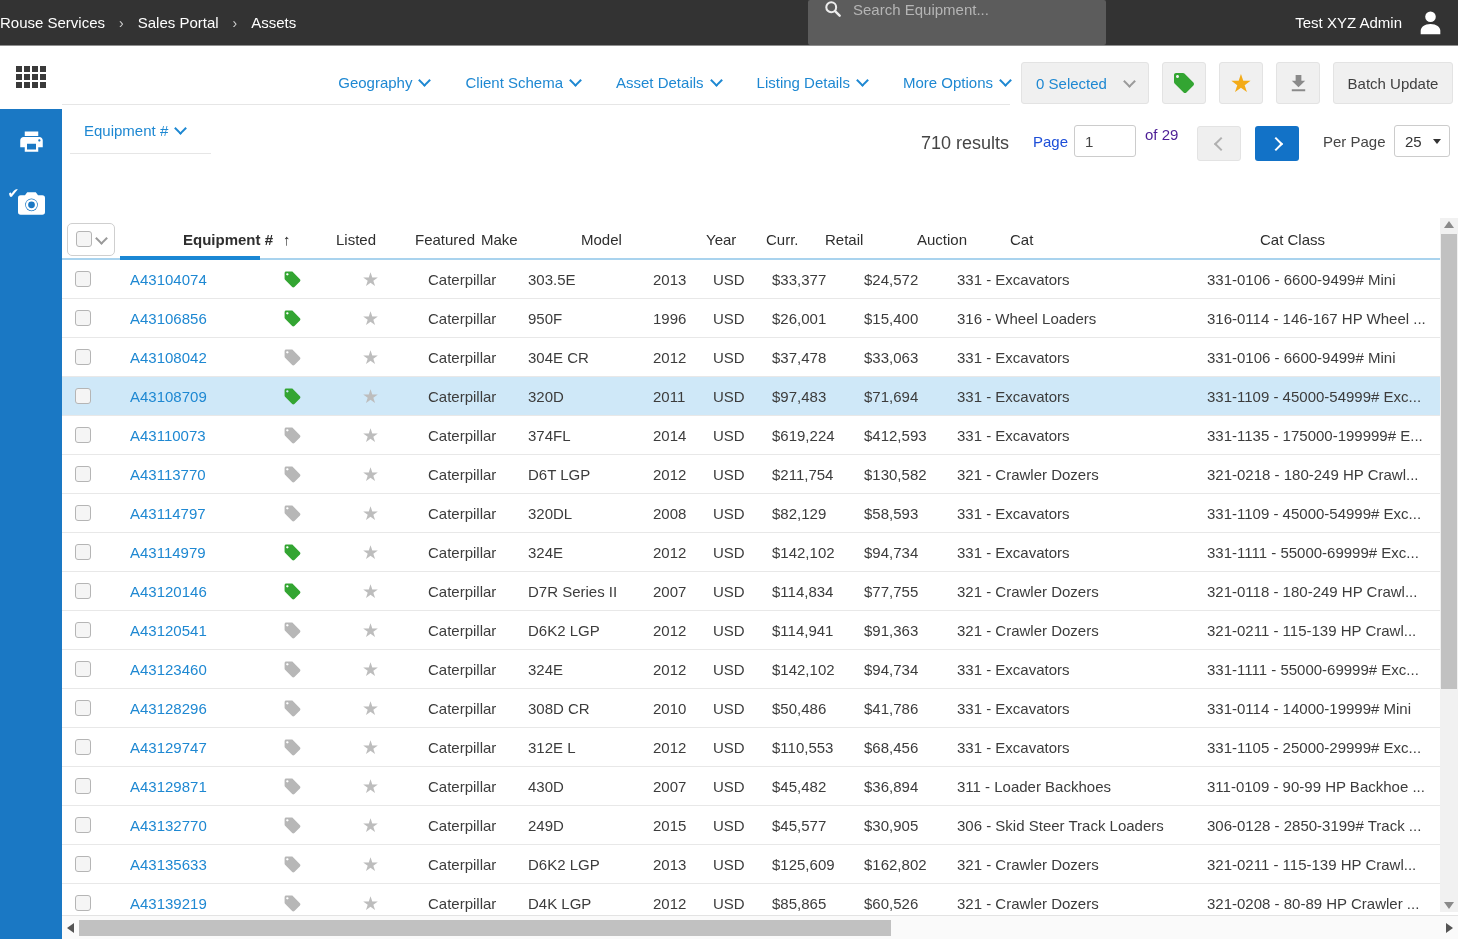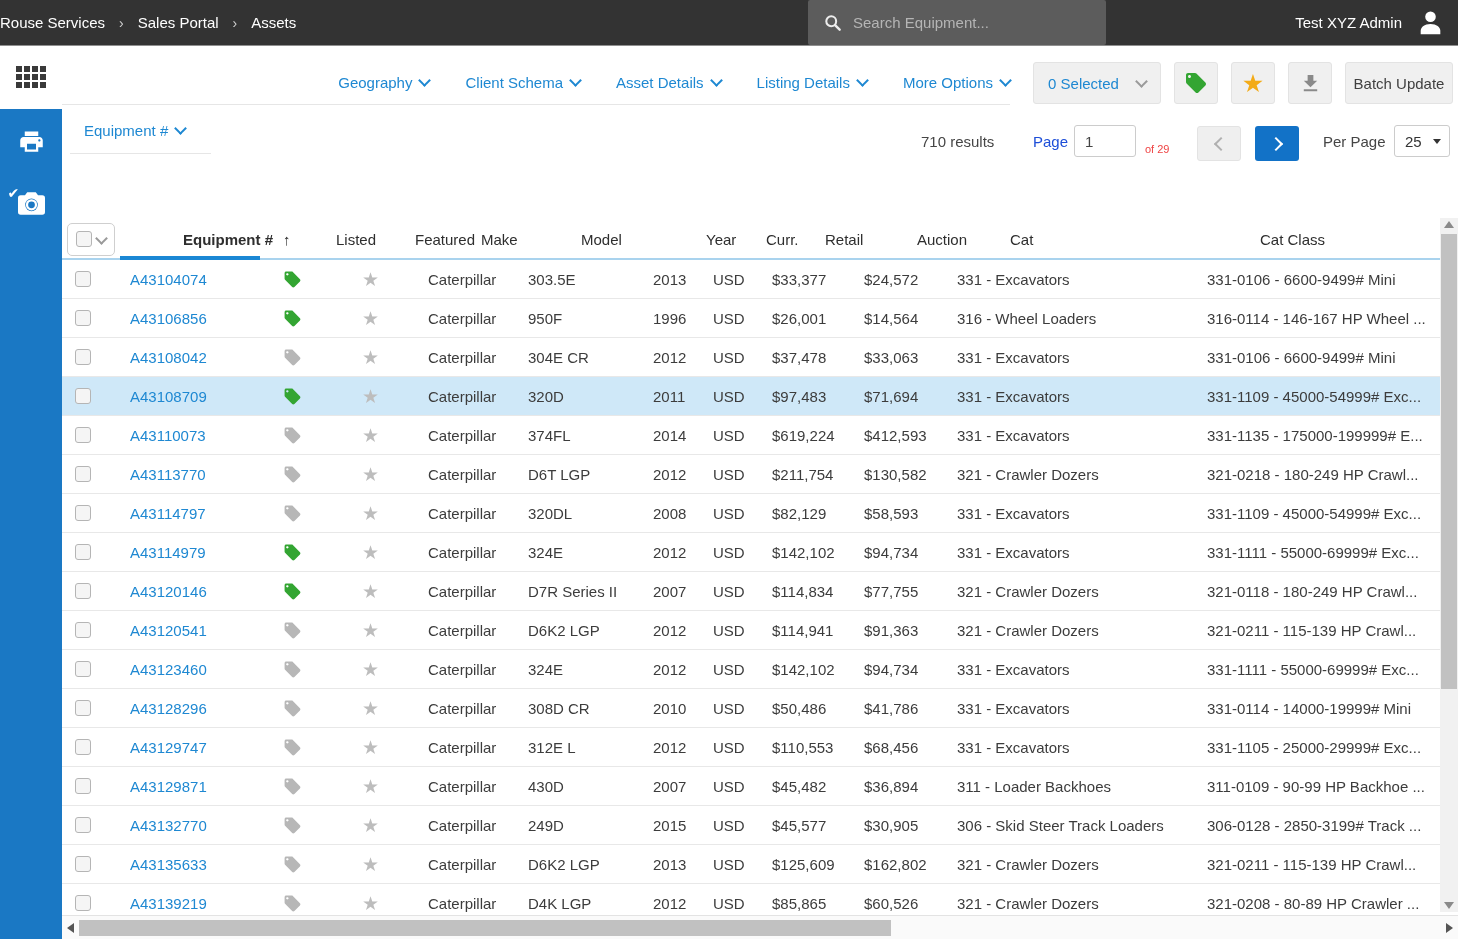--- a/index.html
+++ b/index.html
@@ -8,21 +8,21 @@
     font-family:"Liberation Sans","DejaVu Sans",sans-serif;
     background:#ffffff;color:#3c3c3c;-webkit-font-smoothing:antialiased;
   }
   
   .topbar{position:absolute;left:0;top:0;width:1458px;height:45px;background:#333333;
     display:flex;align-items:center;box-shadow:0 1px 0 #8f8f8f;z-index:30;}
   .crumbs{display:flex;align-items:center;gap:14px;color:#ffffff;font-size:15px;}
   .crumb{cursor:default;}
   .crumb-sep{color:#cfcfcf;font-size:14px;}
   .searchbox{position:absolute;left:808px;top:0;width:298px;height:45px;background:#5c5c5c;
-    display:flex;align-items:center;padding:0 0 0 16px;box-sizing:border-box;border-radius:2px;}
+    display:flex;align-items:flex-start;padding:0 0 0 16px;box-sizing:border-box;border-radius:2px;}
   .searchbox input{background:transparent;border:none;outline:none;color:#e6e6e6;font-size:15px;
     margin-left:10px;width:230px;font-family:inherit;}
   .searchbox input::placeholder{color:#b5b5b5;}
   .username{position:absolute;right:56px;top:0;height:45px;display:flex;align-items:center;
     color:#ffffff;font-size:15px;}
   .avatar{position:absolute;right:12px;top:7px;}
   
   .sidebar{position:absolute;left:0;top:45px;width:62px;height:894px;background:#1a78c4;z-index:20;}
   .side-item{width:62px;height:64px;display:flex;align-items:center;justify-content:center;cursor:pointer;}
   .side-item.active{background:#ffffff;}
@@ -39,29 +39,29 @@
   .filters-2{position:absolute;left:62px;top:108px;height:45px;display:flex;padding-left:8px;}
   .filters-2 .fcell{height:45px;display:flex;align-items:center;border-bottom:1px solid #e6e6e6;
     padding:0 26px 0 14px;margin-right:2px;}
   
   .actions{position:absolute;right:5px;top:62px;display:flex;align-items:flex-start;gap:13px;margin-left:20px;}
   .btn{background:#f0f0f0;border:1px solid #e3e3e3;border-radius:3px;height:42px;display:inline-flex;
     align-items:center;justify-content:center;cursor:pointer;box-sizing:border-box;}
   .btn-selected{width:128px;color:#1e88d2;font-size:15px;gap:10px;}
   .btn-selected .caret{color:#9a9a9a;}
   .btn-icon{width:44px;}
-  .btn-batch{width:108px;color:#3f3f3f;font-size:15px;}
+  .btn-batch{width:120px;color:#3f3f3f;font-size:15px;}
   .star-glyph{color:#f3ab18;font-size:25px;line-height:1;}
   
   .results-row{position:absolute;left:900px;top:118px;width:558px;height:50px;}
-  .results-text{position:absolute;left:21px;top:15px;font-size:15px;color:#454545;}
+  .results-text{position:absolute;left:21px;top:15px;font-size:18px;color:#454545;}
   .page-label{position:absolute;left:133px;top:15px;font-size:15px;color:#1d4ed8;}
   .page-input{position:absolute;left:174px;top:7px;width:62px;height:32px;border:1px solid #cccccc;
     border-radius:3px;font-size:15px;color:#454545;padding:0 0 0 10px;box-sizing:border-box;outline:none;font-family:inherit;}
-  .of-label{position:absolute;left:245px;top:25px;font-size:11px;color:#ef4444;}
+  .of-label{position:absolute;left:245px;top:8px;font-size:15px;color:#4c1d95;}
   .pg-btn{position:absolute;top:8px;width:44px;height:35px;border-radius:3px;display:flex;
     align-items:center;justify-content:center;cursor:pointer;box-sizing:border-box;}
   .pg-prev{left:297px;background:#efefef;border:1px solid #e3e3e3;}
   .pg-next{left:355px;background:#1272c7;}
   .chev{width:8px;height:8px;display:inline-block;}
   .chev-l{border-left:2.5px solid #b0b0b0;border-bottom:2.5px solid #b0b0b0;transform:rotate(45deg);margin-left:3px;}
   .chev-r{border-right:2.5px solid #ffffff;border-bottom:2.5px solid #ffffff;transform:rotate(-45deg);margin-right:3px;}
   .perpage-label{position:absolute;left:423px;top:15px;font-size:15px;color:#454545;}
   .perpage-select{position:absolute;left:494px;top:7px;width:56px;height:32px;border:1px solid #cccccc;
     border-radius:3px;display:flex;align-items:center;justify-content:space-between;
@@ -300,21 +300,21 @@
       <svg class="tagsvg tag-on" width="19" height="19" viewBox="0 0 24 24">
         <path fill="currentColor" fill-rule="evenodd" d="M21.41 11.58l-9-9C12.05 2.22 11.55 2 11 2H4c-1.1 0-2 .9-2 2v7c0 .55.22 1.05.59 1.42l9 9c.36.36.86.58 1.41.58.55 0 1.05-.22 1.41-.59l7-7c.37-.36.59-.86.59-1.41 0-.55-.23-1.06-.59-1.42zM5.5 7C4.67 7 4 6.33 4 5.5S4.67 4 5.5 4 7 4.67 7 5.5 6.33 7 5.5 7z"></path>
       </svg>
     </div>
     <div class="col-feat"><span class="row-star">★</span></div>
     <div class="col-make">Caterpillar</div>
     <div class="col-model">950F</div>
     <div class="col-year">1996</div>
     <div class="col-curr">USD</div>
     <div class="col-retail">$26,001</div>
-    <div class="col-auction">$14,564</div>
+    <div class="col-auction">$15,400</div>
     <div class="col-cat">316 - Wheel Loaders</div>
     <div class="col-catclass">316-0114 - 146-167 HP Wheel ...</div>
   </div>
       <div class="trow">
     <div class="col-check">
           <span class="cb"></span>
         </div>
     <div class="col-equip"><a class="link">A43108042</a></div>
     <div class="col-listed">
       <svg class="tagsvg tag-off" width="19" height="19" viewBox="0 0 24 24">

